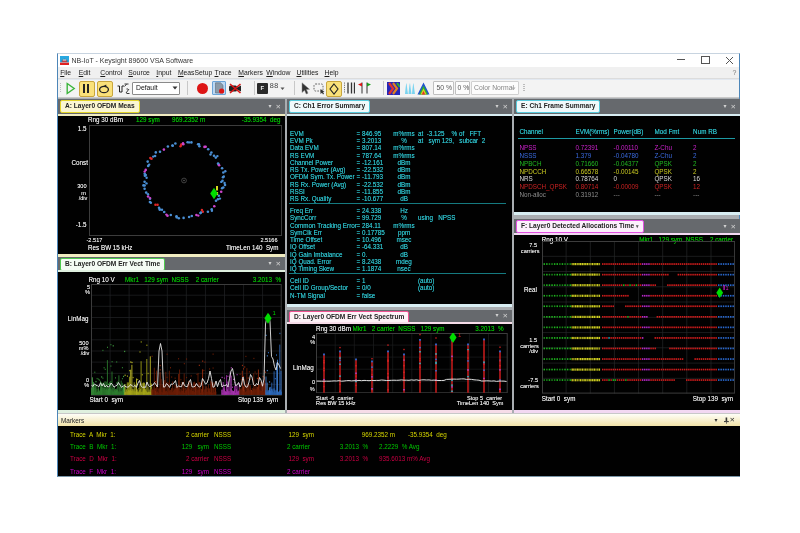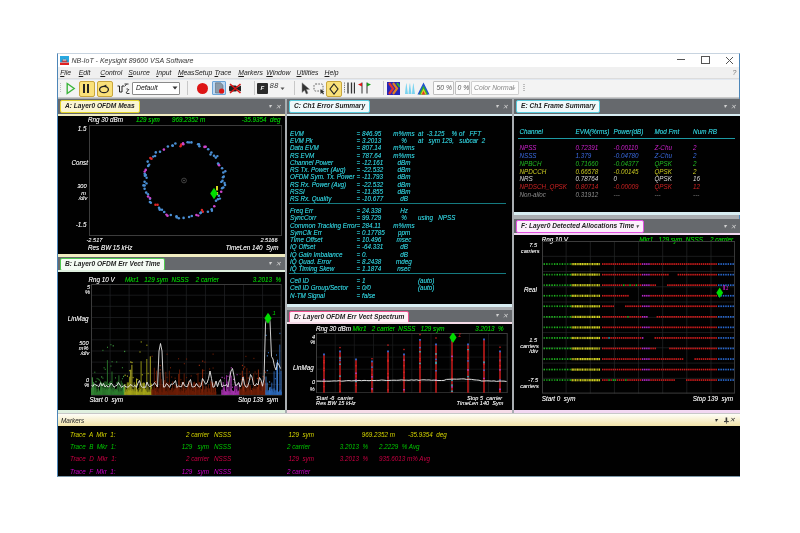--- a/index.html
+++ b/index.html
@@ -1,15 +1,15 @@
 <!DOCTYPE html>
 <html><head><meta charset="utf-8"><style>
 html,body{margin:0;padding:0;}
 body{width:800px;height:533px;background:#ffffff;font-family:"Liberation Sans",sans-serif;overflow:hidden;}
-#page{position:absolute;left:0;top:0;width:800px;height:533px;font-style:italic;}
+#page{position:absolute;left:0;top:0;width:800px;height:533px;}
 .t{position:absolute;white-space:pre;font-size:6.3px;line-height:7px;}
 .ax{font-size:5.6px;line-height:5.8px;}
 .cy{color:#2bb6c0;text-shadow:0 0 0.4px currentColor;}
 .wh{color:#dcdcdc;text-shadow:0 0 0.4px currentColor;}
 .gr{color:#00b400;text-shadow:0 0 0.4px currentColor;}
 .abs{position:absolute;}
 .tabbar{position:absolute;background:#66696d;}
 .tab{position:absolute;top:1px;height:10px;border-radius:2px;font-size:6.6px;font-weight:bold;color:#222;padding:1px 4px 0 4px;white-space:nowrap;}
 .tbtn{position:absolute;width:14px;height:14px;border-radius:2px;top:81px;}
 .ybtn{background:#fae17a;border:1px solid #c9a63d;}

